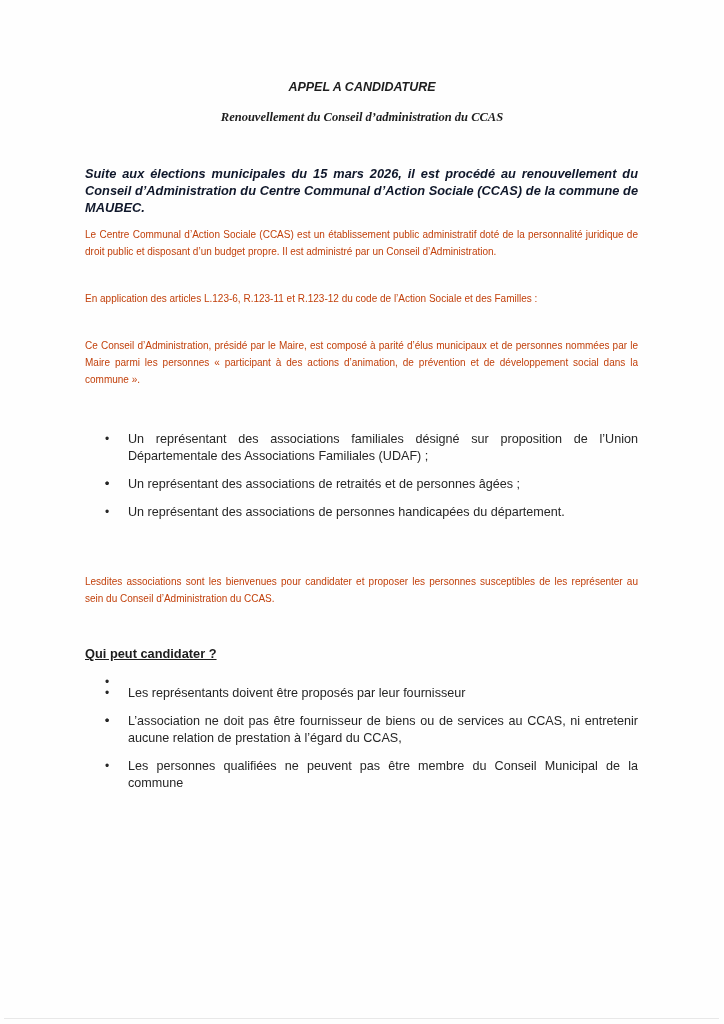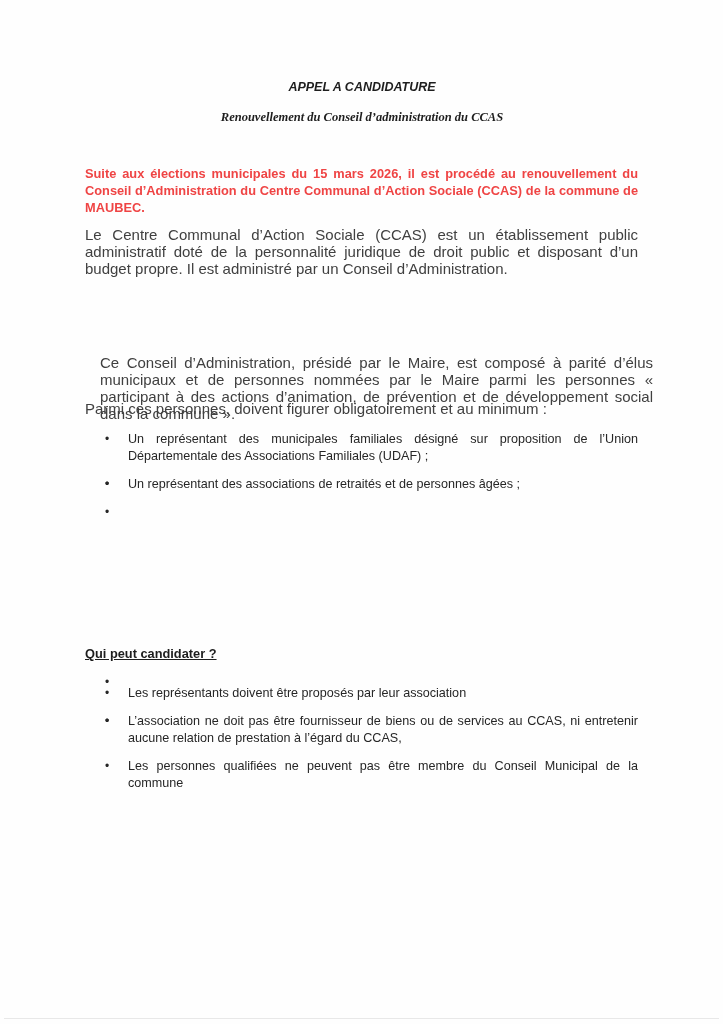--- a/index.html
+++ b/index.html
@@ -10,27 +10,27 @@
     }
     .page { position: absolute; left: 0; top: 0; width: 723px; height: 1024px; background: #fefefe; }
     .title {
       position: absolute; left: 0; width: 724px; text-align: center;
       font-weight: bold; font-style: italic; font-size: 12.5px; color: #1e1e1e;
     }
     .t1 { top: 80px; }
     .t2 { top: 110px; font-family: Liberation Serif, serif; }
     .block {
       position: absolute; left: 85px; width: 553px;
-      font-size: 15px; line-height: 17px; color: #404040;
+      font-size: 10px; line-height: 17px; color: #c2410c;
     }
     .justify { text-align: justify; text-align-last: left; }
-    .intro { top: 165px; font-weight: bold; color: #ef4444; font-size: 12.8px; }
+    .intro { top: 165px; font-weight: bold; font-style: italic; color: #0f172a; font-size: 12.8px; }
     .p1 { top: 226px; }
     .p2 { top: 290px; }
-    .p3 { top: 354px; margin-left: 15px; }
+    .p3 { top: 337px; }
     .p4 { top: 400px; }
     ul.list { position: absolute; left: 85px; width: 553px; margin: 0; padding: 0; list-style: none; }
     ul.list li {
       position: relative; padding-left: 43px; font-size: 12.6px; line-height: 17px; color: #262626;
       margin-bottom: 11px;
     }
     ul.list li .bullet {
       position: absolute; left: 20px; top: 0; font-size: 12px;
     }
     .l1 { top: 431px; }
@@ -46,50 +46,52 @@
 <body>
 
 <div class="page">
 
   <div class="title t1">APPEL A CANDIDATURE</div>
   <div class="title t2">Renouvellement du Conseil d’administration du CCAS</div>
 
   <div class="block intro justify">Suite aux élections municipales du 15 mars 2026, il est procédé au renouvellement du Conseil d’Administration du Centre Communal d’Action Sociale (CCAS) de la commune de MAUBEC.</div>
 
   <div class="block p1 justify">Le Centre Communal d’Action Sociale (CCAS) est un établissement public administratif doté de la personnalité juridique de droit public et disposant d’un budget propre. Il est administré par un Conseil d’Administration.</div>
+  <div class="block p2 justify">En application des articles L.123-6, R.123-11 et R.123-12 du code de l’Action Sociale et des Familles :</div>
   <div class="block p3 justify">Ce Conseil d’Administration, présidé par le Maire, est composé à parité d’élus municipaux et de personnes nommées par le Maire parmi les personnes « participant à des actions d’animation, de prévention et de développement social dans la commune ».</div>
-  <div class="block p4">Parmi ces personnes, doivent figurer obligatoirement et au minimum :</div>
 
   <ul class="list l1">
     <li class="justify">
       <span class="bullet">•</span>
-      <span>Un représentant des municipales familiales désigné sur proposition de l’Union Départementale des Associations Familiales (UDAF) ;</span>
+      <span>Un représentant des associations familiales désigné sur proposition de l’Union Départementale des Associations Familiales (UDAF) ;</span>
     </li>
     <li class="justify">
       <span class="bullet">•</span>
     </li>
     <li>
       <span class="bullet">•</span>
       <span>Un représentant des associations de retraités et de personnes âgées ;</span>
     </li>
     <li>
       <span class="bullet">•</span>
+      <span>Un représentant des associations de personnes handicapées du département.</span>
     </li>
   </ul>
 
+  <div class="block p5 justify">Lesdites associations sont les bienvenues pour candidater et proposer les personnes susceptibles de les représenter au sein du Conseil d’Administration du CCAS.</div>
 
   <div class="heading">Qui peut candidater ?</div>
 
   <ul class="list l2">
     <li>
       <span class="bullet">•</span>
     </li>
     <li>
       <span class="bullet">•</span>
-      <span>Les représentants doivent être proposés par leur association</span>
+      <span>Les représentants doivent être proposés par leur fournisseur</span>
     </li>
     <li>
       <span class="bullet">•</span>
     </li>
     <li class="justify">
       <span class="bullet">•</span>
       <span>L’association ne doit pas être fournisseur de biens ou de services au CCAS, ni entretenir aucune relation de prestation à l’égard du CCAS,</span>
     </li>
     <li class="justify">
       <span class="bullet">•</span>

